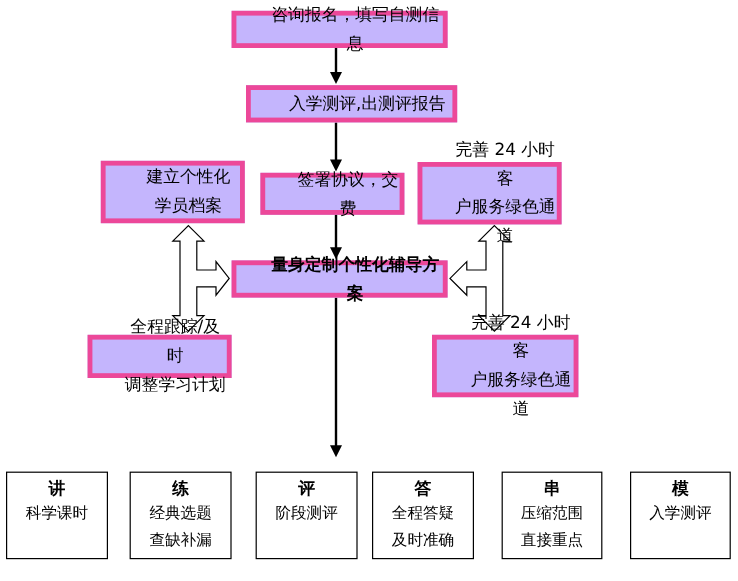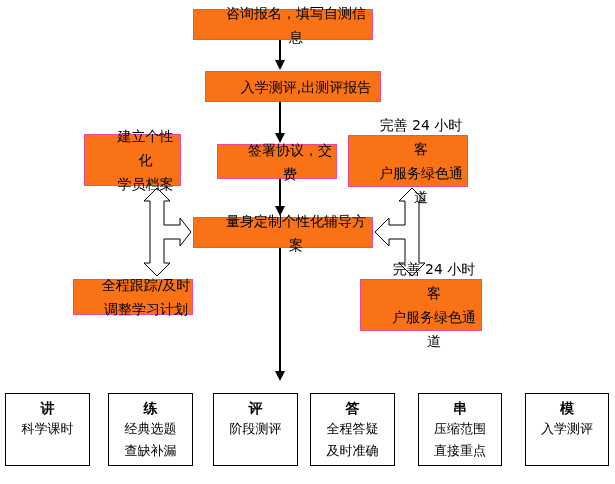--- a/index.html
+++ b/index.html
@@ -18,37 +18,37 @@
   .connector-layer {
     position: absolute;
     left: 0;
     top: 0;
     width: 615px;
     height: 484px;
   }
   .node {
     position: absolute;
     box-sizing: border-box;
-    border: 1px solid #ec4899;
-    background: #f97316;
+    border: 4px solid #ec4899;
+    background: #c4b5fd;
     display: flex;
     align-items: center;
     justify-content: center;
     text-align: center;
     font-size: 14px;
     line-height: 24px;
     white-space: pre-line;
     padding-left: 26px;
   }
   .n-consult       { left: 193px; top: 9px;   width: 180px; height: 31px; }
   .n-assessment    { left: 205px; top: 71px;  width: 176px; height: 31px; }
   .n-sign          { left: 217px; top: 144px; width: 120px; height: 35px; }
-  .n-profile       { left: 84px;  top: 134px; width: 97px;  height: 52px; }
+  .n-profile       { left: 84px;  top: 134px; width: 120px;  height: 52px; }
   .n-channel-upper { left: 348px; top: 135px; width: 120px; height: 52px; }
-  .n-central       { left: 193px; top: 217px; width: 180px; height: 31px; }
+  .n-central       { left: 193px; top: 217px; width: 180px; height: 31px; font-weight: bold; }
   .n-track         { left: 73px;  top: 279px; width: 120px; height: 36px; }
   .n-channel-lower { left: 360px; top: 279px; width: 122px; height: 52px; }
 
   .stage {
     position: absolute;
     top: 393px;
     width: 85px;
     height: 73px;
     box-sizing: border-box;
     border: 1px solid #000000;

